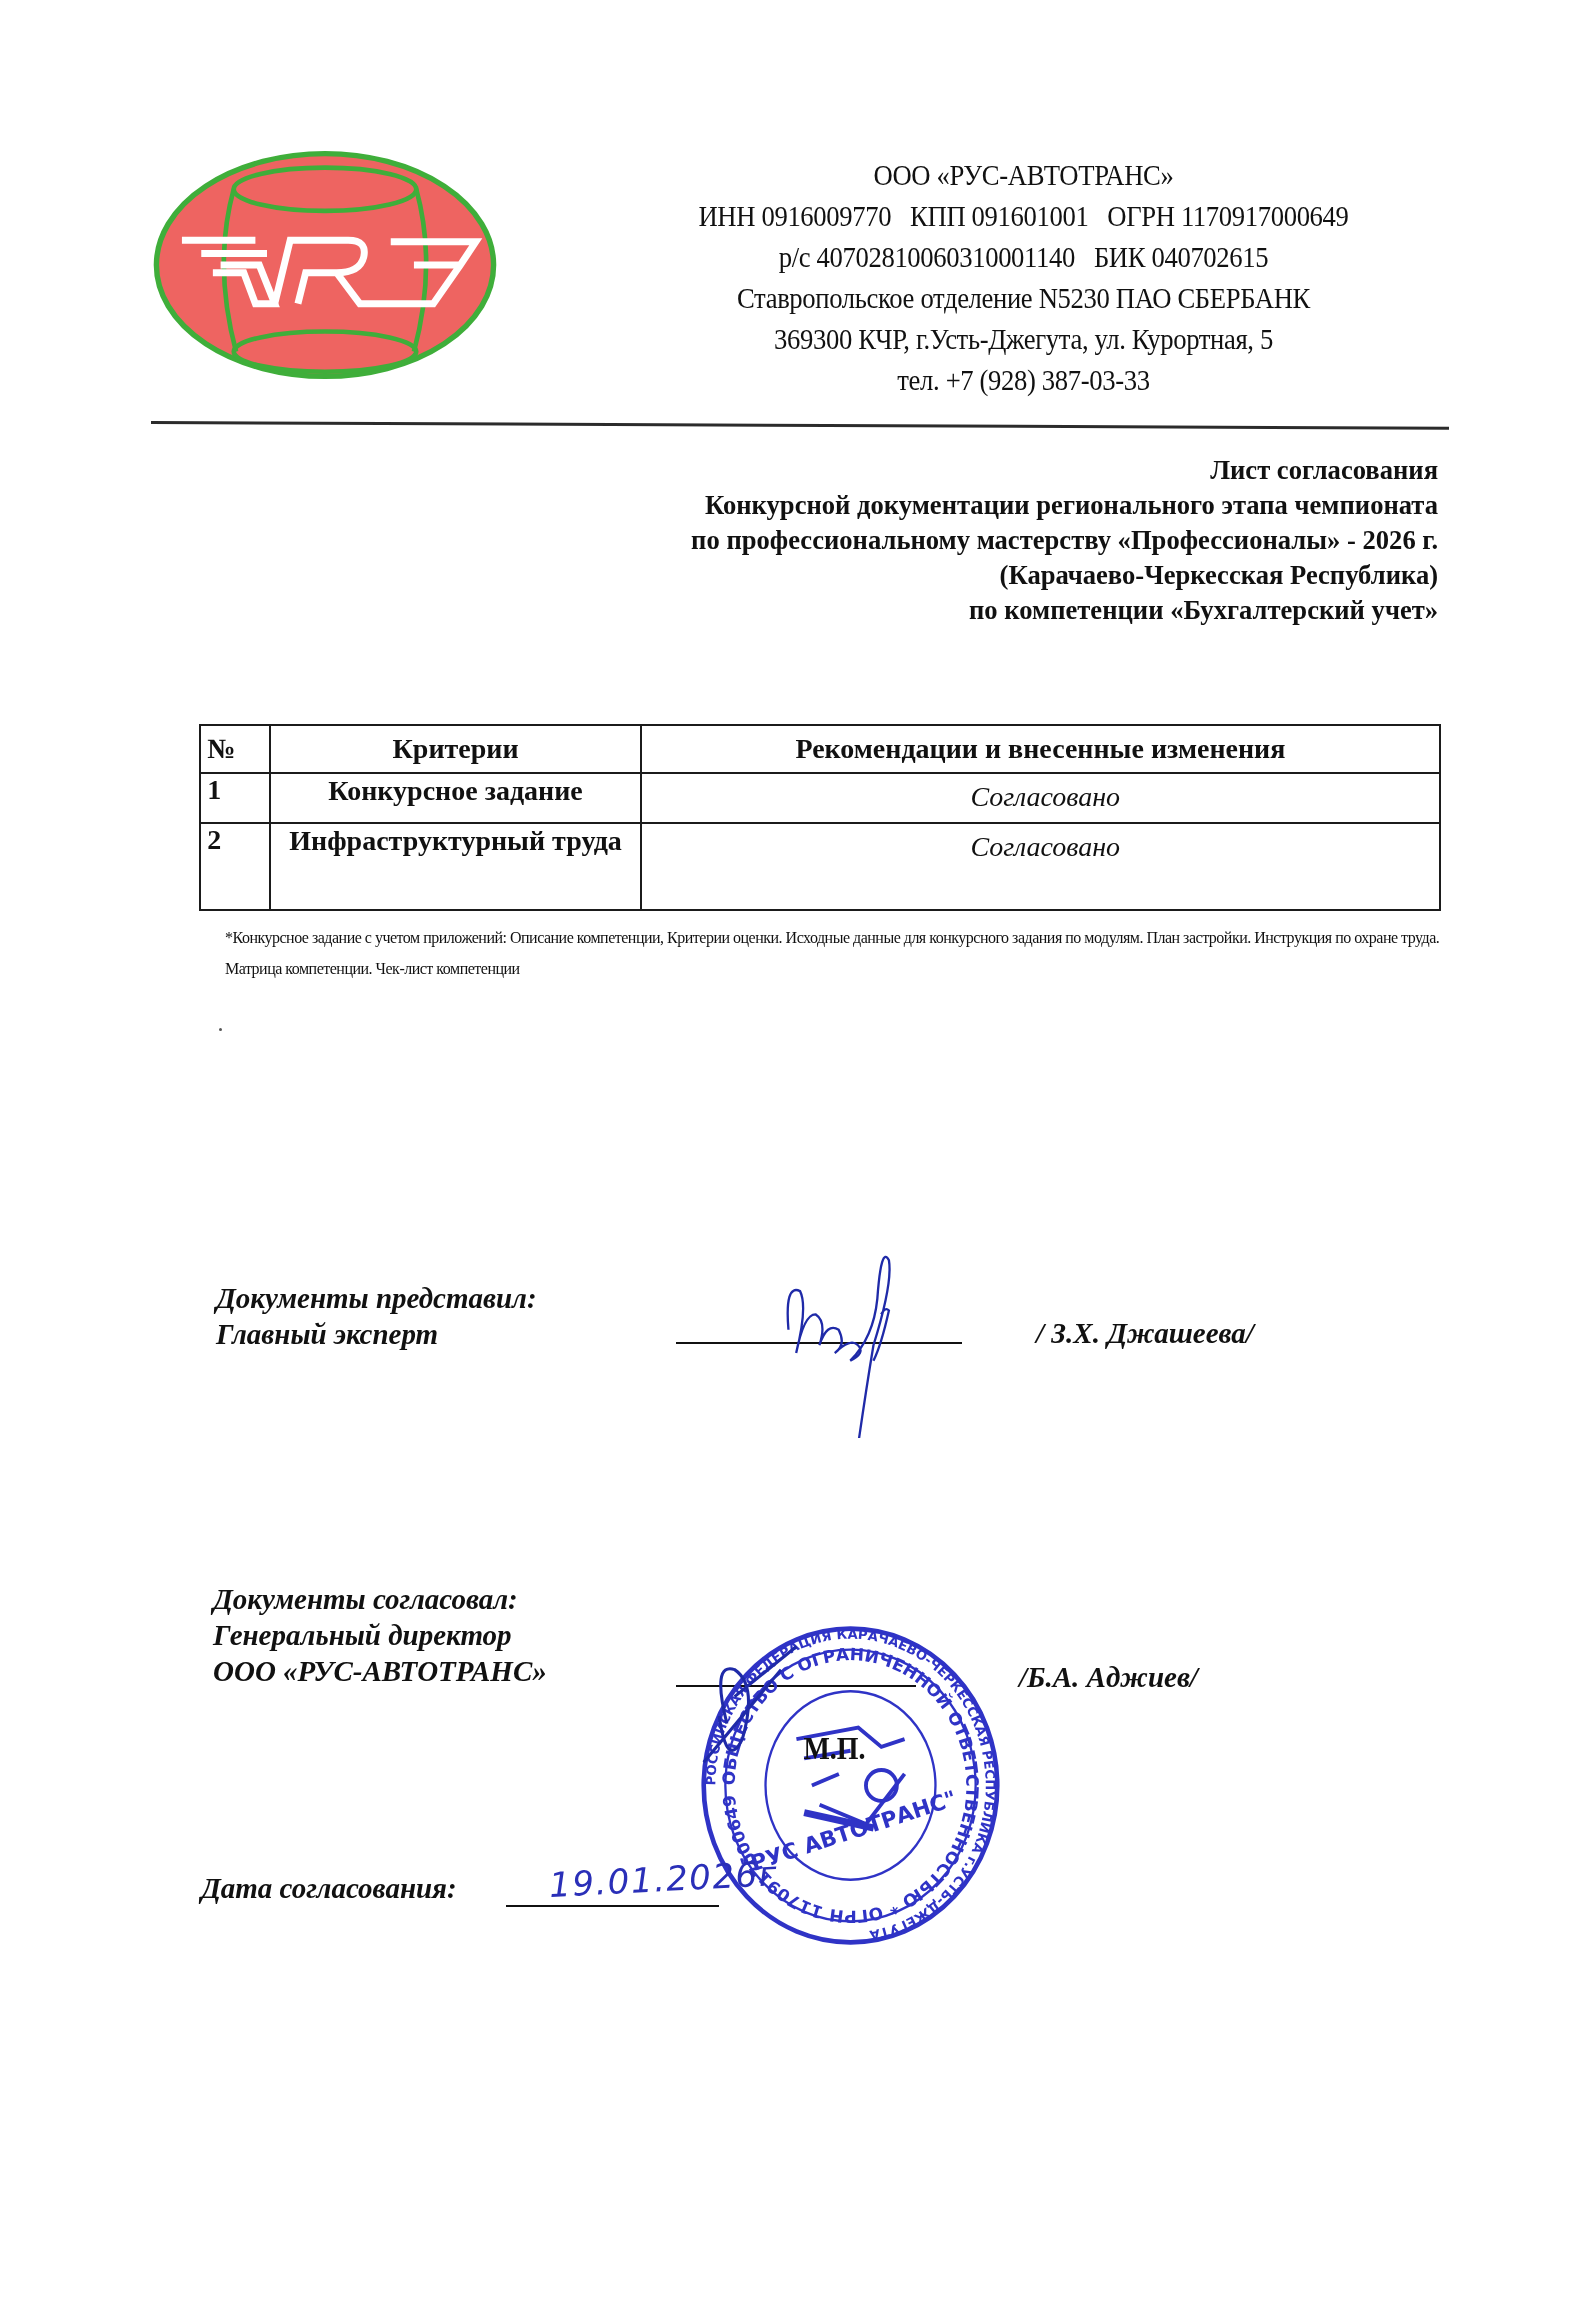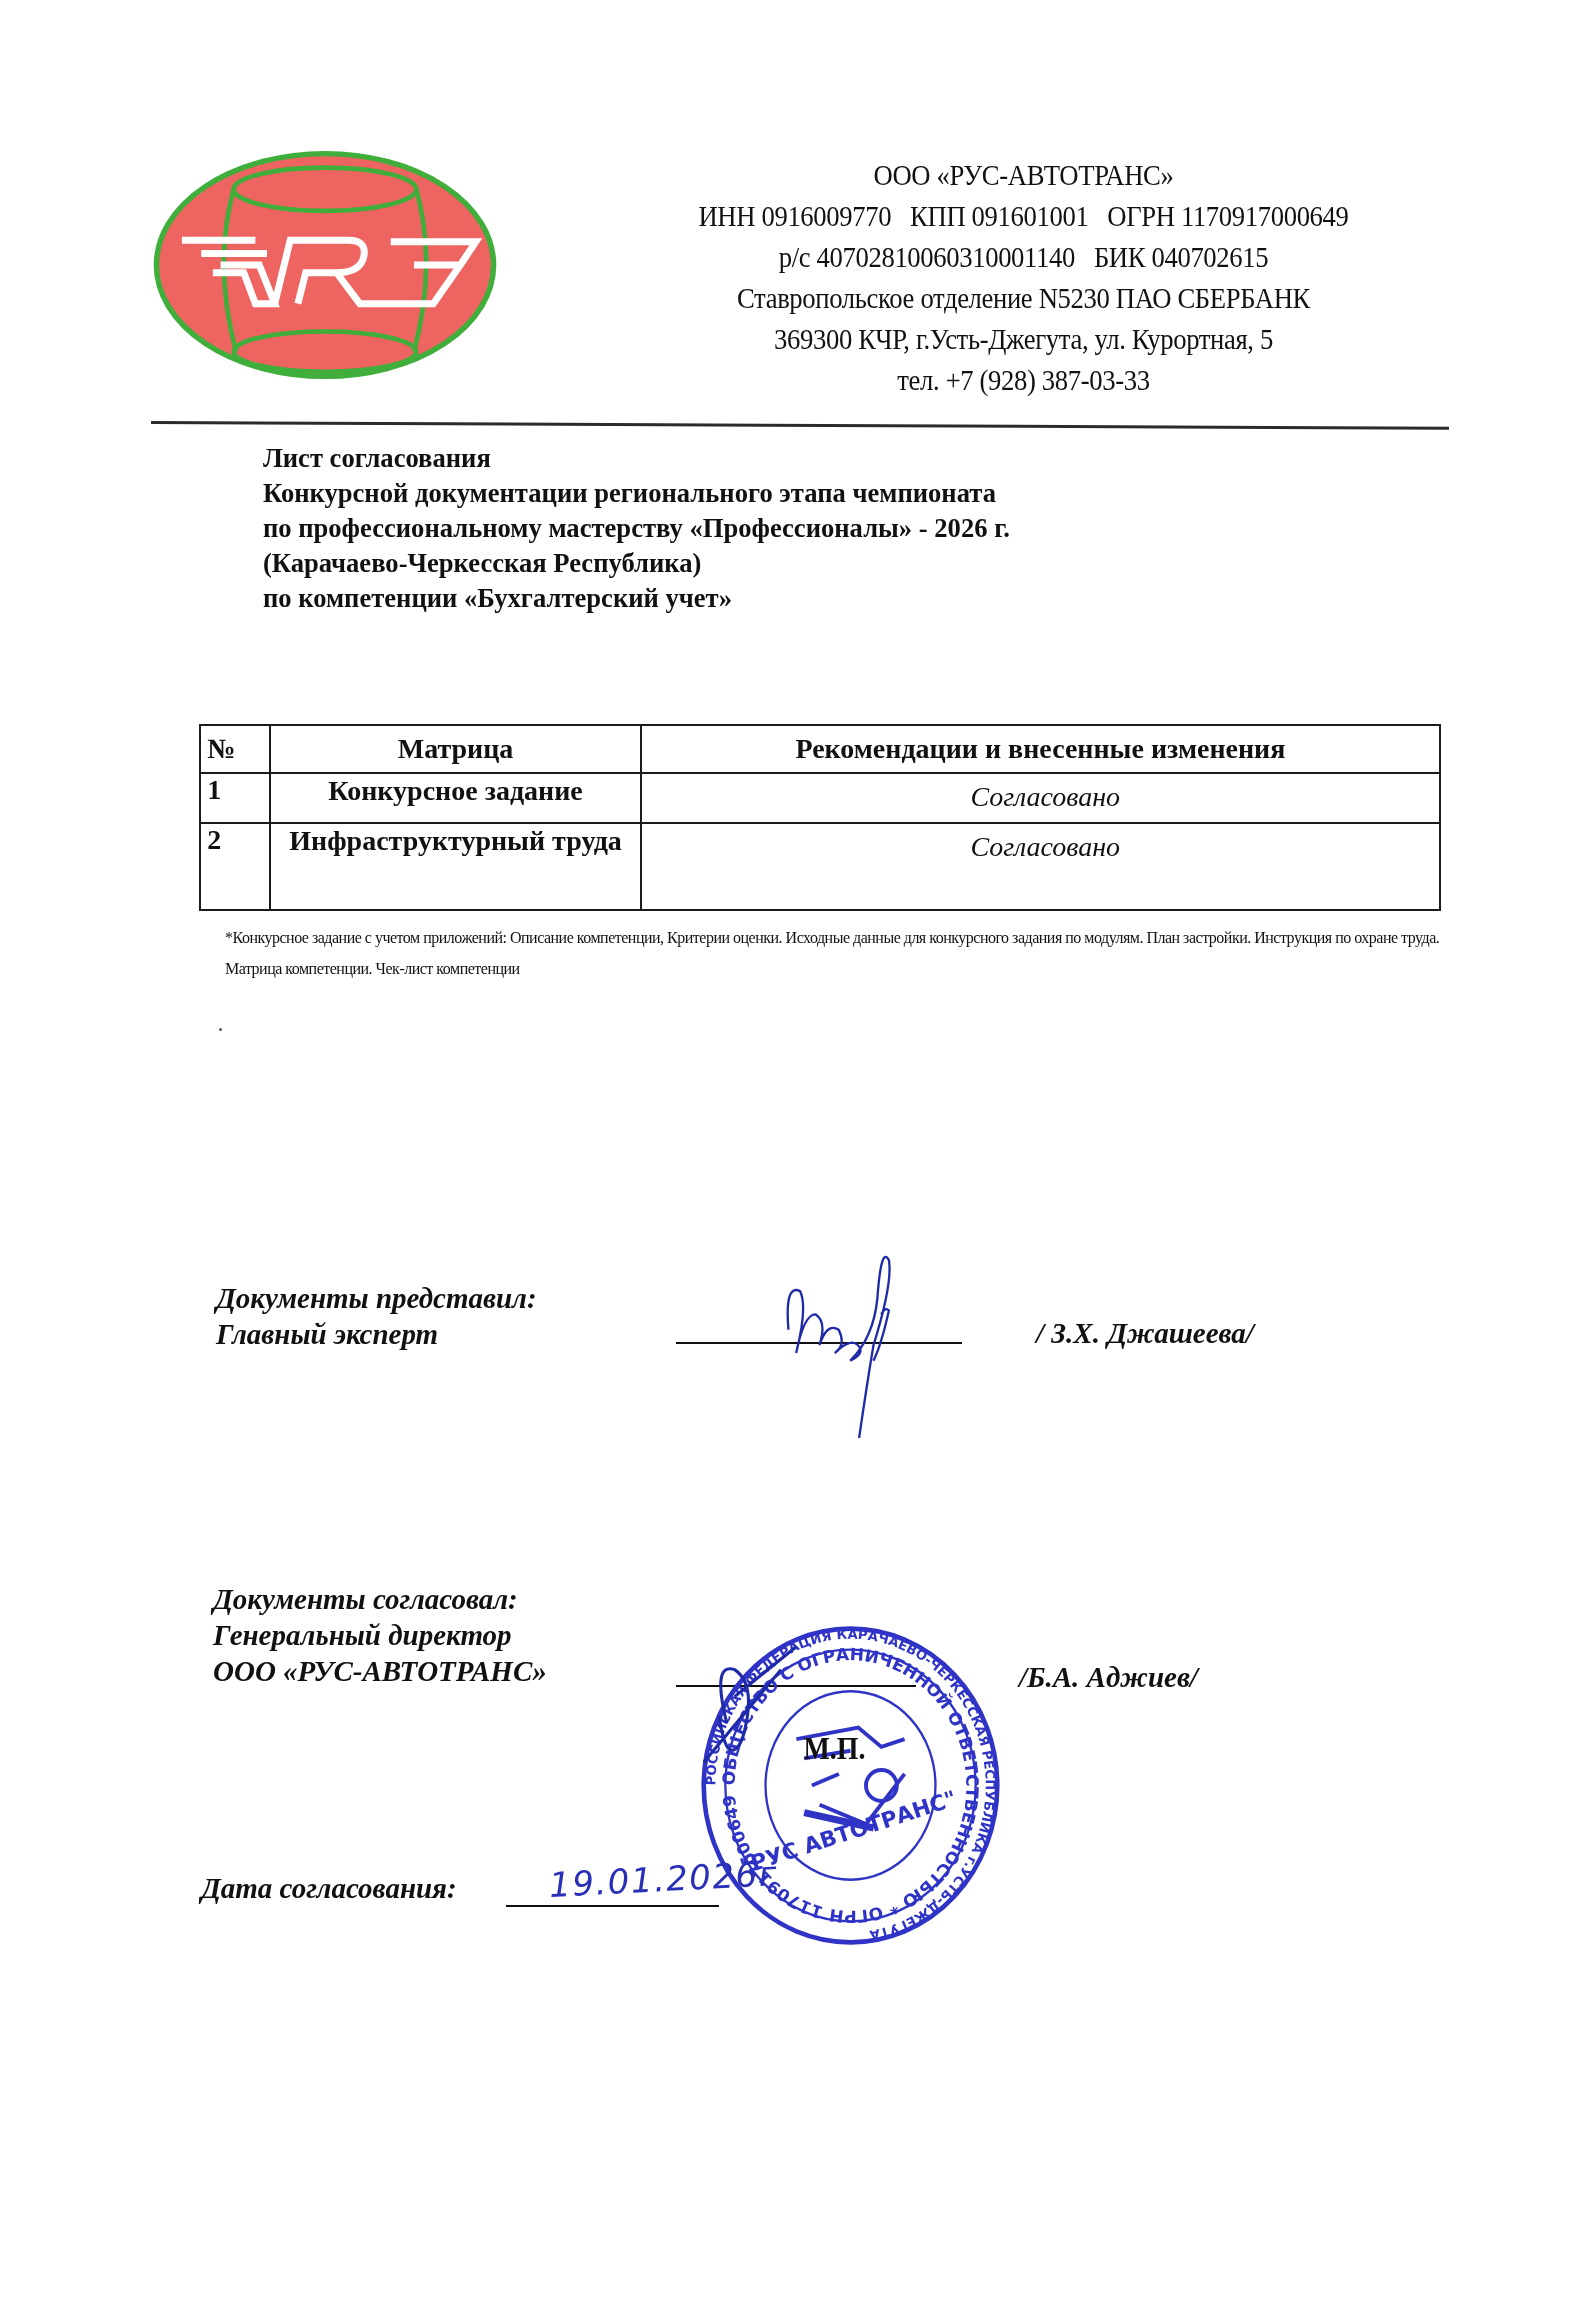--- a/index.html
+++ b/index.html
@@ -11,21 +11,21 @@
 
   
   #logo { left: 151px; top: 149px; width: 348px; height: 232px; }
 
   
   #letterhead { left: 587px; top: 155px; width: 873px; text-align: center; }
   #letterhead div { font-size: 29px; line-height: 41px; letter-spacing: -0.4px; transform: scaleX(0.92); }
   #rule { left: 151px; top: 421px; width: 1298px; height: 0; border-top: 3.1px solid #2b2b2b; transform: rotate(0.25deg); transform-origin: left; }
 
   
-  #title { left: 232px; top: 440px; width: 1237px; text-align: left; }
+  #title { left: 232px; top: 452px; width: 1237px; text-align: right; }
   #title div { font-weight: bold; font-size: 28px; line-height: 35px; transform: scaleX(0.95); }
 
   
   #doc-table {
     position: absolute; left: 199px; top: 724px; width: 1242px; border-collapse: collapse;
     font-size: 28px;
   }
   #doc-table th, #doc-table td { border: 2.3px solid #1b1b1b; padding: 0 6.2px; vertical-align: top; }
   #doc-table th { font-weight: bold; height: 46px; text-align: center; vertical-align: middle; }
   #doc-table th.col-num, #doc-table td.col-num { width: 56px; text-align: left; font-weight: bold; }
@@ -88,21 +88,21 @@
   <div>Конкурсной документации регионального этапа чемпионата</div>
   <div>по профессиональному мастерству «Профессионалы» - 2026 г.</div>
   <div>(Карачаево-Черкесская Республика)</div>
   <div>по компетенции «Бухгалтерский учет»</div>
 </div>
 
 <table id="doc-table">
   <thead>
     <tr>
       <th class="col-num">№</th>
-      <th class="col-doc">Матрица</th>
+      <th class="col-doc">Критерии</th>
       <th class="col-rec">Рекомендации и внесенные изменения</th>
     </tr>
   </thead>
   <tbody>
     <tr class="r1">
       <td class="col-num">1</td>
       <td class="col-doc">Конкурсное задание</td>
       <td class="col-rec">Согласовано</td>
     </tr>
     <tr class="r2">

